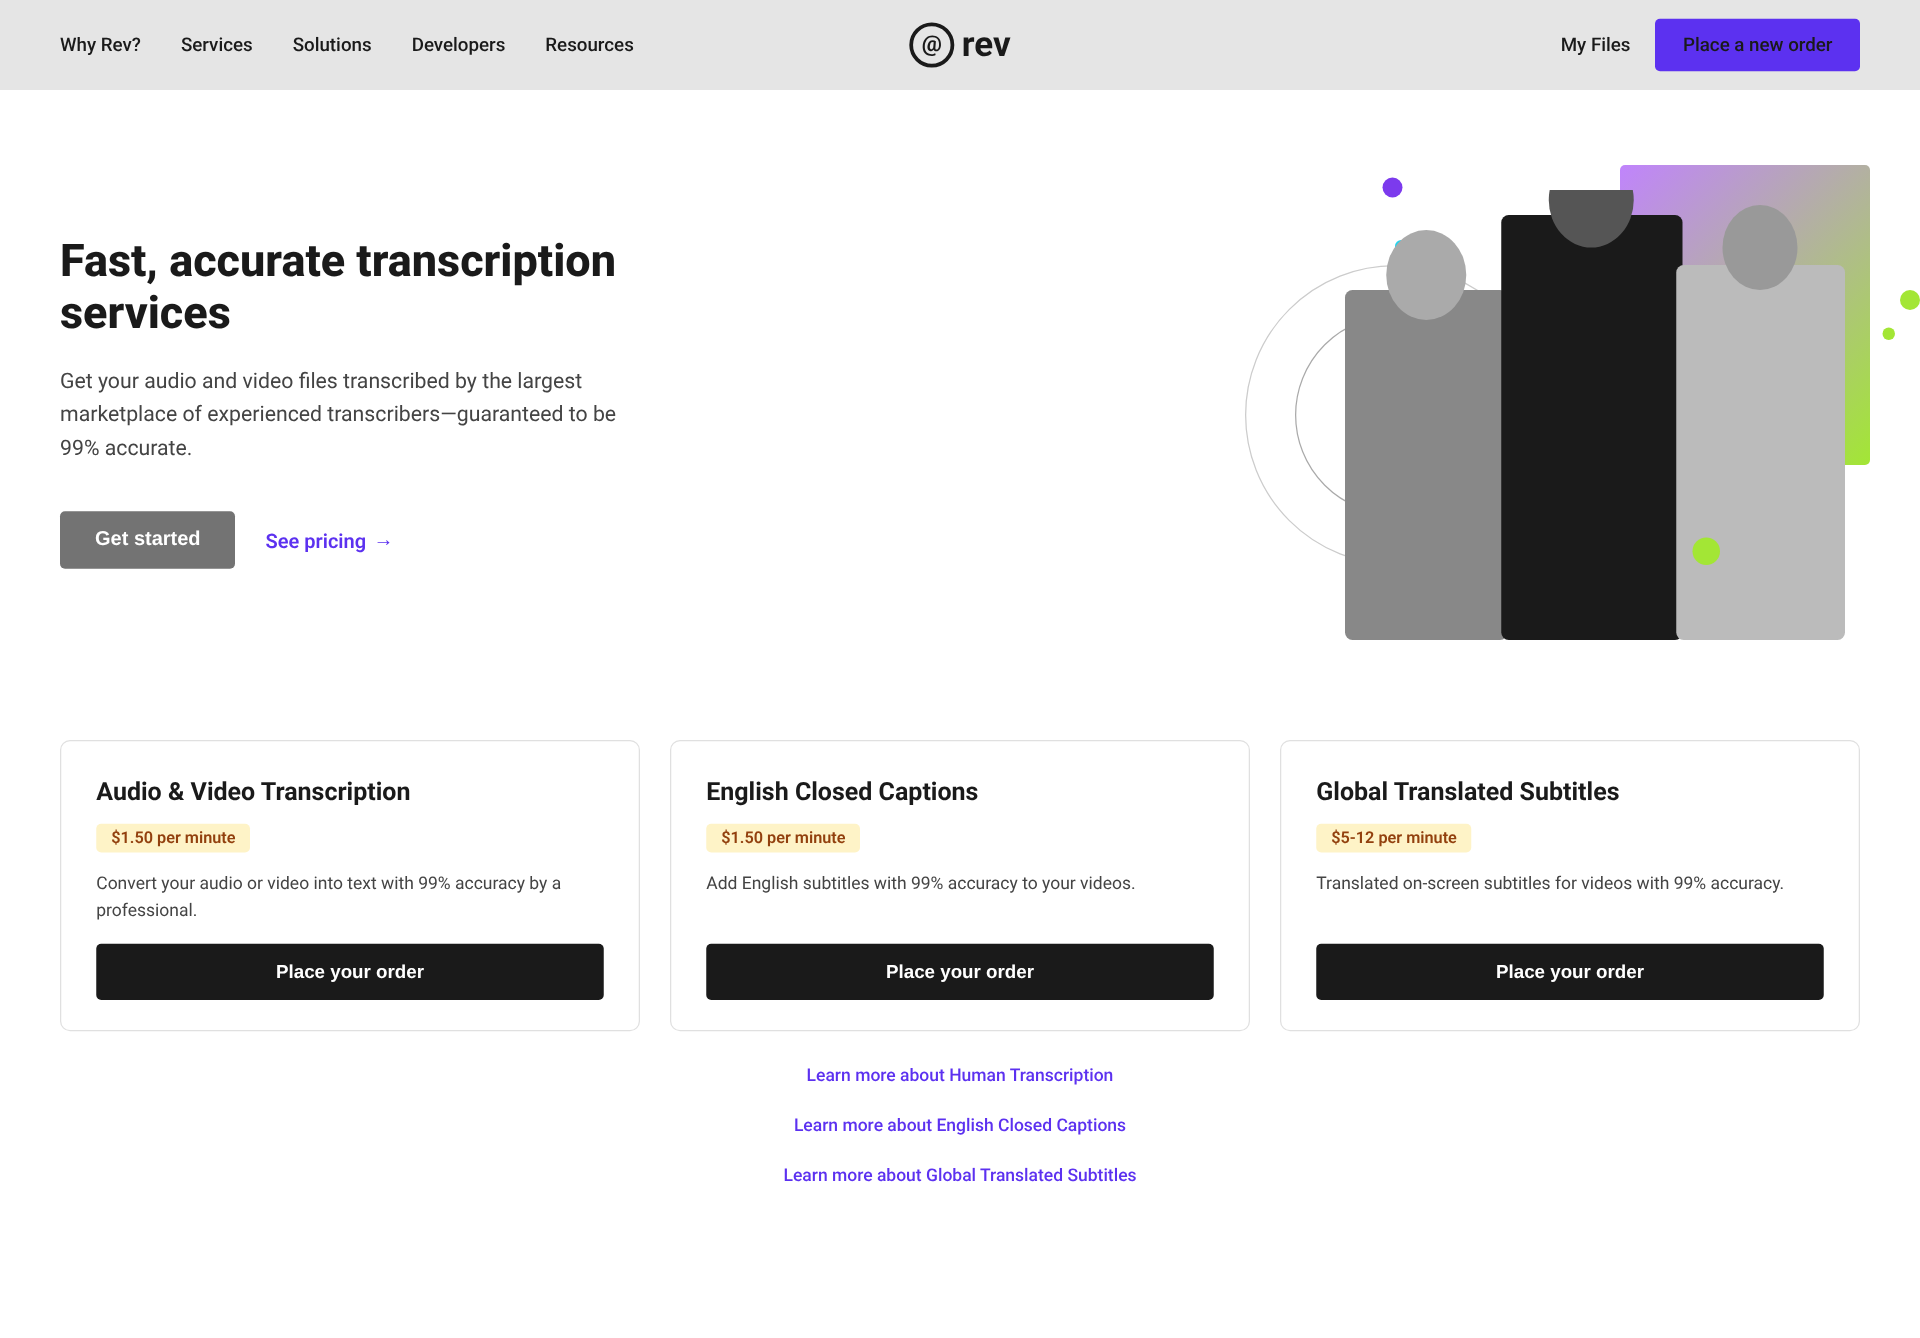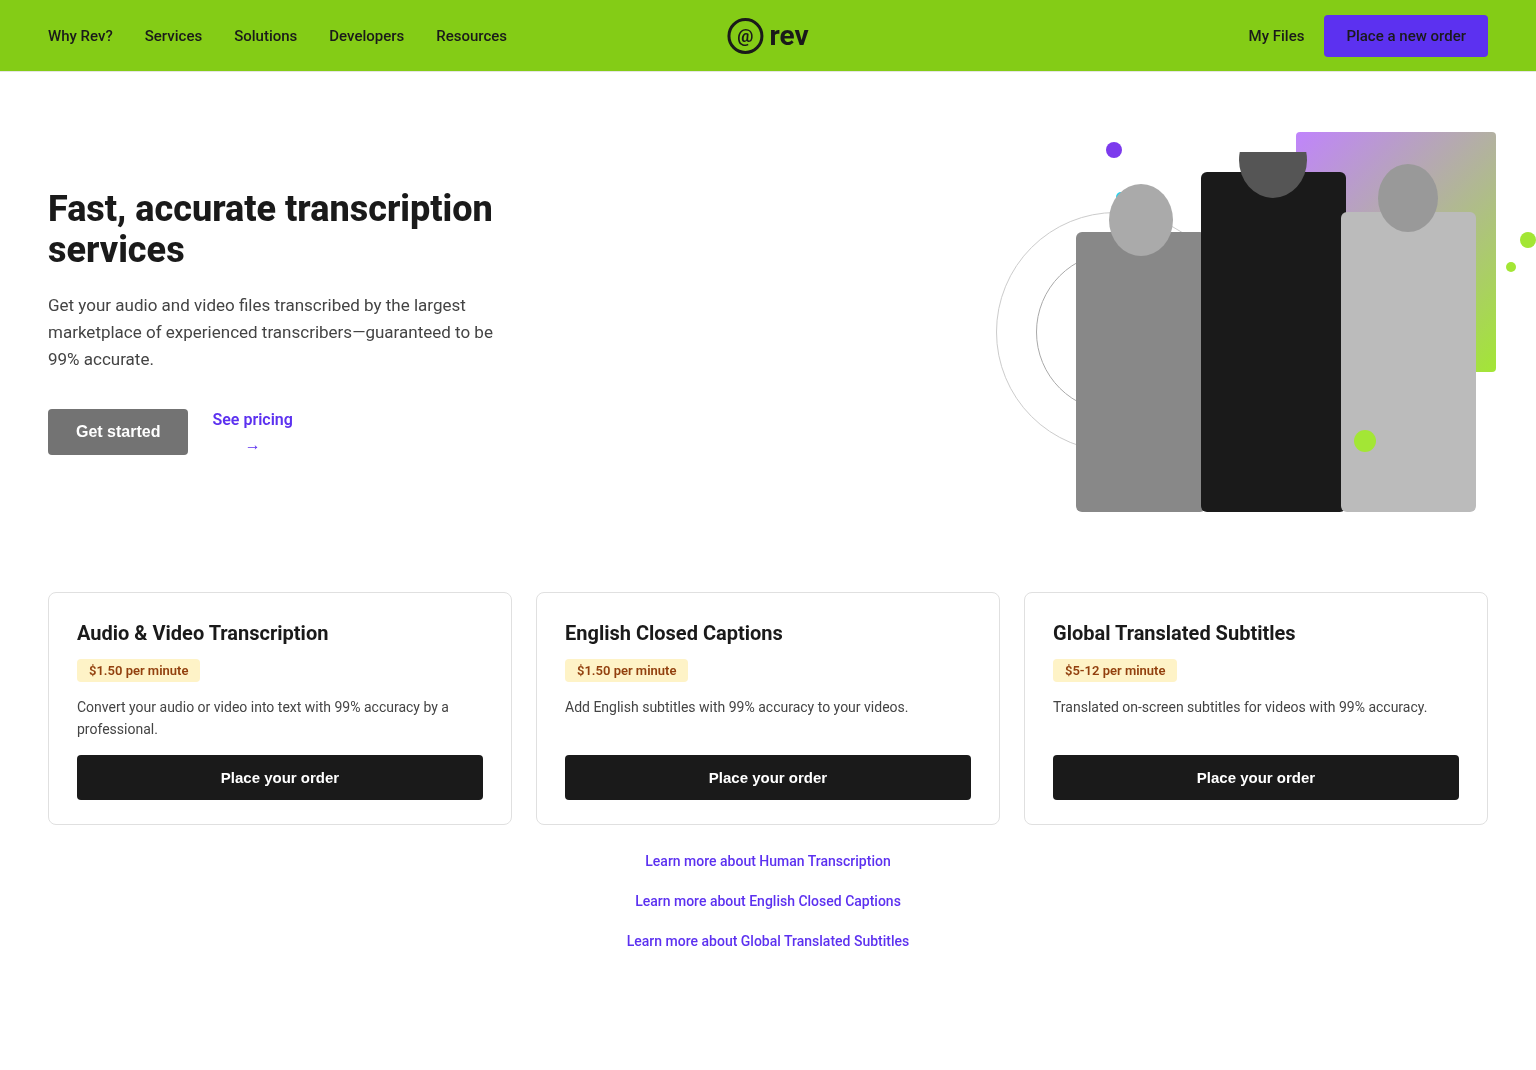--- a/index.html
+++ b/index.html
@@ -2,21 +2,21 @@
 <html><head>
   <meta charset="utf-8">
   <style>
     *, *::before, *::after { box-sizing: border-box; margin: 0; padding: 0; }
     body { font-family: -apple-system, BlinkMacSystemFont, 'Segoe UI', Roboto, sans-serif; background: #fff; color: #1a1a1a; }
 
     
     nav {
       display: flex; align-items: center; justify-content: space-between;
       padding: 0 48px; height: 72px; border-bottom: 1px solid #e5e5e5;
-      background: #84cc16; position: sticky; top: 0; z-index: 100;
+      background: #e5e5e5; position: sticky; top: 0; z-index: 100;
     }
     .nav-left { display: flex; align-items: center; gap: 32px; }
     .nav-left a { text-decoration: none; color: #1a1a1a; font-size: 15px; font-weight: 500; }
     .nav-logo {
       position: absolute; left: 50%; transform: translateX(-50%);
       display: flex; align-items: center; gap: 6px;
       font-size: 28px; font-weight: 700; color: #1a1a1a; text-decoration: none;
     }
     .nav-logo .at-icon {
       width: 36px; height: 36px; border: 3px solid #1a1a1a; border-radius: 50%;
@@ -38,21 +38,21 @@
     .hero-content { flex: 0 0 auto; max-width: 560px; }
     .hero-title { font-size: 36px; font-weight: 800; line-height: 1.15; margin-bottom: 20px; color: #1a1a1a; }
     .hero-subtitle { font-size: 17px; color: #444; line-height: 1.6; margin-bottom: 36px; max-width: 480px; }
     .hero-actions { display: flex; align-items: center; gap: 24px; }
     .btn-get-started {
       background: #737373; color: #fff; border: none; border-radius: 4px;
       padding: 14px 28px; font-size: 16px; font-weight: 700; cursor: pointer;
     }
     .btn-see-pricing {
       color: #5c31f0; font-size: 16px; font-weight: 600; text-decoration: none;
-      display: flex; align-items: center; gap: 6px; flex-direction: column;
+      display: flex; align-items: center; gap: 6px;
     }
 
     
     .hero-visual {
       flex: 0 0 auto; width: 520px; height: 380px;
       position: relative; margin-right: -48px;
     }
     .hero-bg-rect {
       position: absolute; top: 0; right: 40px;
       width: 200px; height: 240px;

